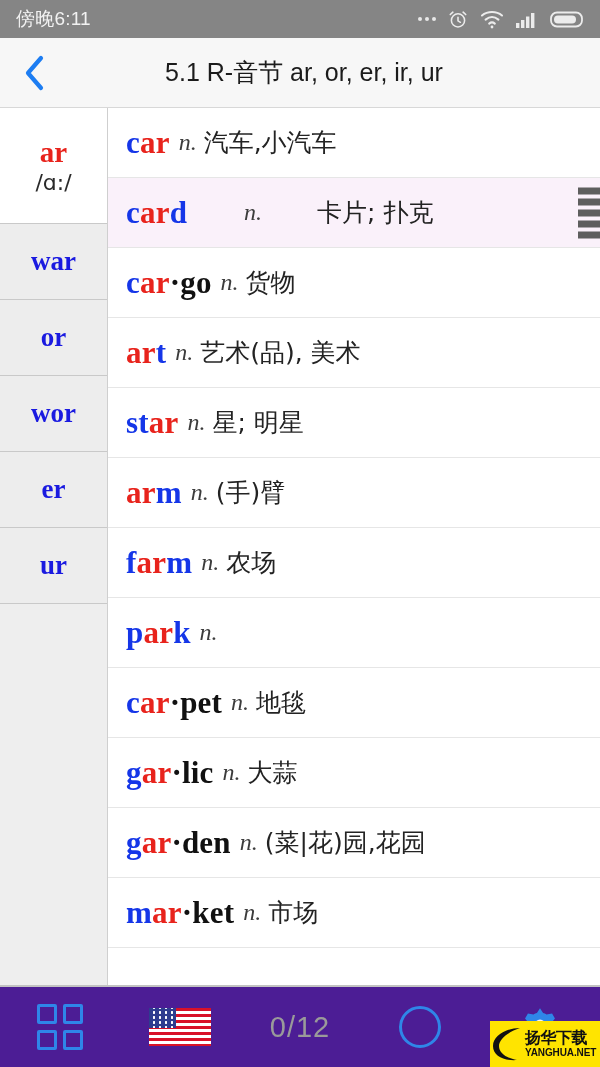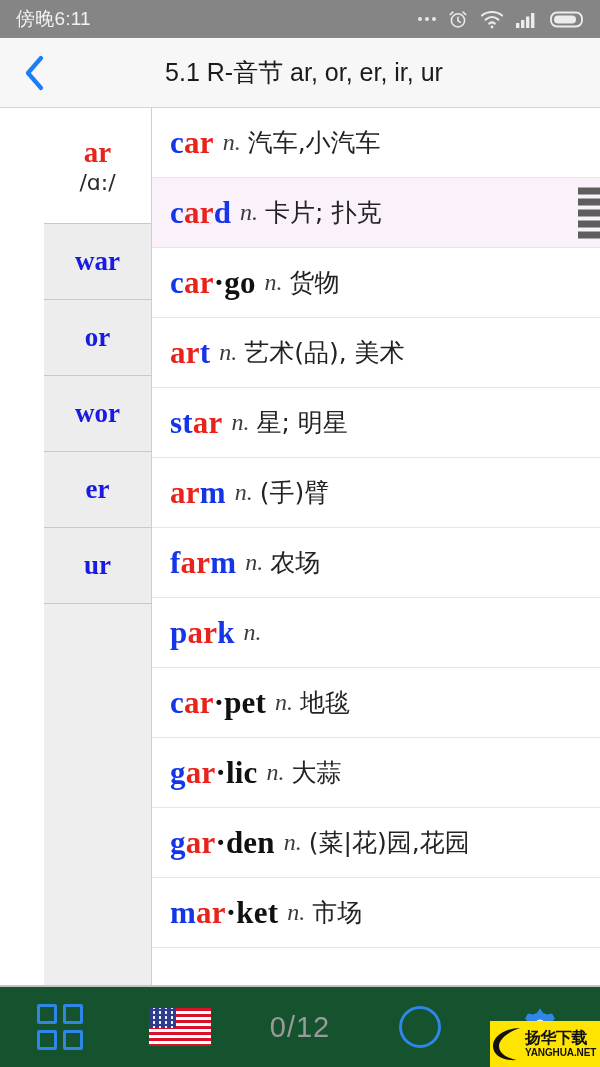--- a/index.html
+++ b/index.html
@@ -28,21 +28,21 @@
     display:flex; align-items:center; position:relative;
     border-bottom:1px solid #d8d8d8;
   }
   .back-btn { width:70px; height:70px; display:flex; align-items:center; justify-content:center; }
   .header-title {
     position:absolute; left:8px; right:0; text-align:center;
     font-size:25px; color:#1b1b1b; pointer-events:none;
   }
 
   
-  .body { flex:1 1 auto; display:flex; min-height:0; background:#ffffff;padding-left:44px; }
+  .body { flex:1 1 auto; display:flex; min-height:0; background:#ffffff; }
 
   
   .sidebar {
     width:108px; flex:0 0 108px; background:#eeeeee;
     border-right:1px solid #cfcfcf; display:flex; flex-direction:column;
   }
   .side-cell {
     height:76px; flex:0 0 76px;
     display:flex; flex-direction:column; align-items:center; justify-content:center;
     background:#ededed; border-bottom:1px solid #c9c9c9;
@@ -59,21 +59,21 @@
   }
   .sidebar-filler { flex:1 1 auto; background:#eeeeee; }
 
   
   .list { flex:1 1 auto; background:#a3a3a3; position:relative; overflow:hidden; }
   .row {
     height:70px; display:flex; align-items:center;
     padding-left:18px; border-bottom:1px solid #e6e6e6;
     position:relative; background:#ffffff;
   }
-  .row.selected { background:#faf1fa; }
+  .row.selected { background:#faf1fa;gap:48px; }
   .word {
     font-family:"Liberation Serif", serif; font-weight:bold; font-size:31px;
     letter-spacing:.2px; white-space:nowrap;
   }
   .word .b { color:#1536e8; }
   .word .r { color:#e8231c; }
   .word .k { color:#111111; }
   .pos {
     font-family:"Liberation Serif", serif; font-style:italic;
     font-size:24px; color:#3c3c3c; margin:0 7px 0 9px;
@@ -81,21 +81,21 @@
   .gloss { font-size:25px; color:#232323; font-family:"DejaVu Sans", sans-serif; }
   .row-handle {
     position:absolute; right:0; top:50%; transform:translateY(-50%);
     width:22px; display:flex; flex-direction:column; gap:4px;
   }
   .row-handle i { display:block; height:7px; background:#5e5e5e; }
   .list-tail { background:#ffffff; }
 
   
   .bottombar {
-    height:82px; flex:0 0 82px; background:#14532d;
+    height:82px; flex:0 0 82px; background:#4c1d95;
     border-top:2px solid #c2c2c2;
     display:flex; align-items:center; position:relative;
   }
   .bb-item { flex:1 1 0; display:flex; align-items:center; justify-content:center; height:100%; }
   .counter { font-size:29px; color:#9a9a9a; letter-spacing:1px; }
 
   
   .grid-ic { display:grid; grid-template-columns:repeat(2,20px); grid-template-rows:repeat(2,20px); gap:6px; }
   .grid-ic span { border:3px solid #2f86e8; border-radius:2px; display:block; }
 

